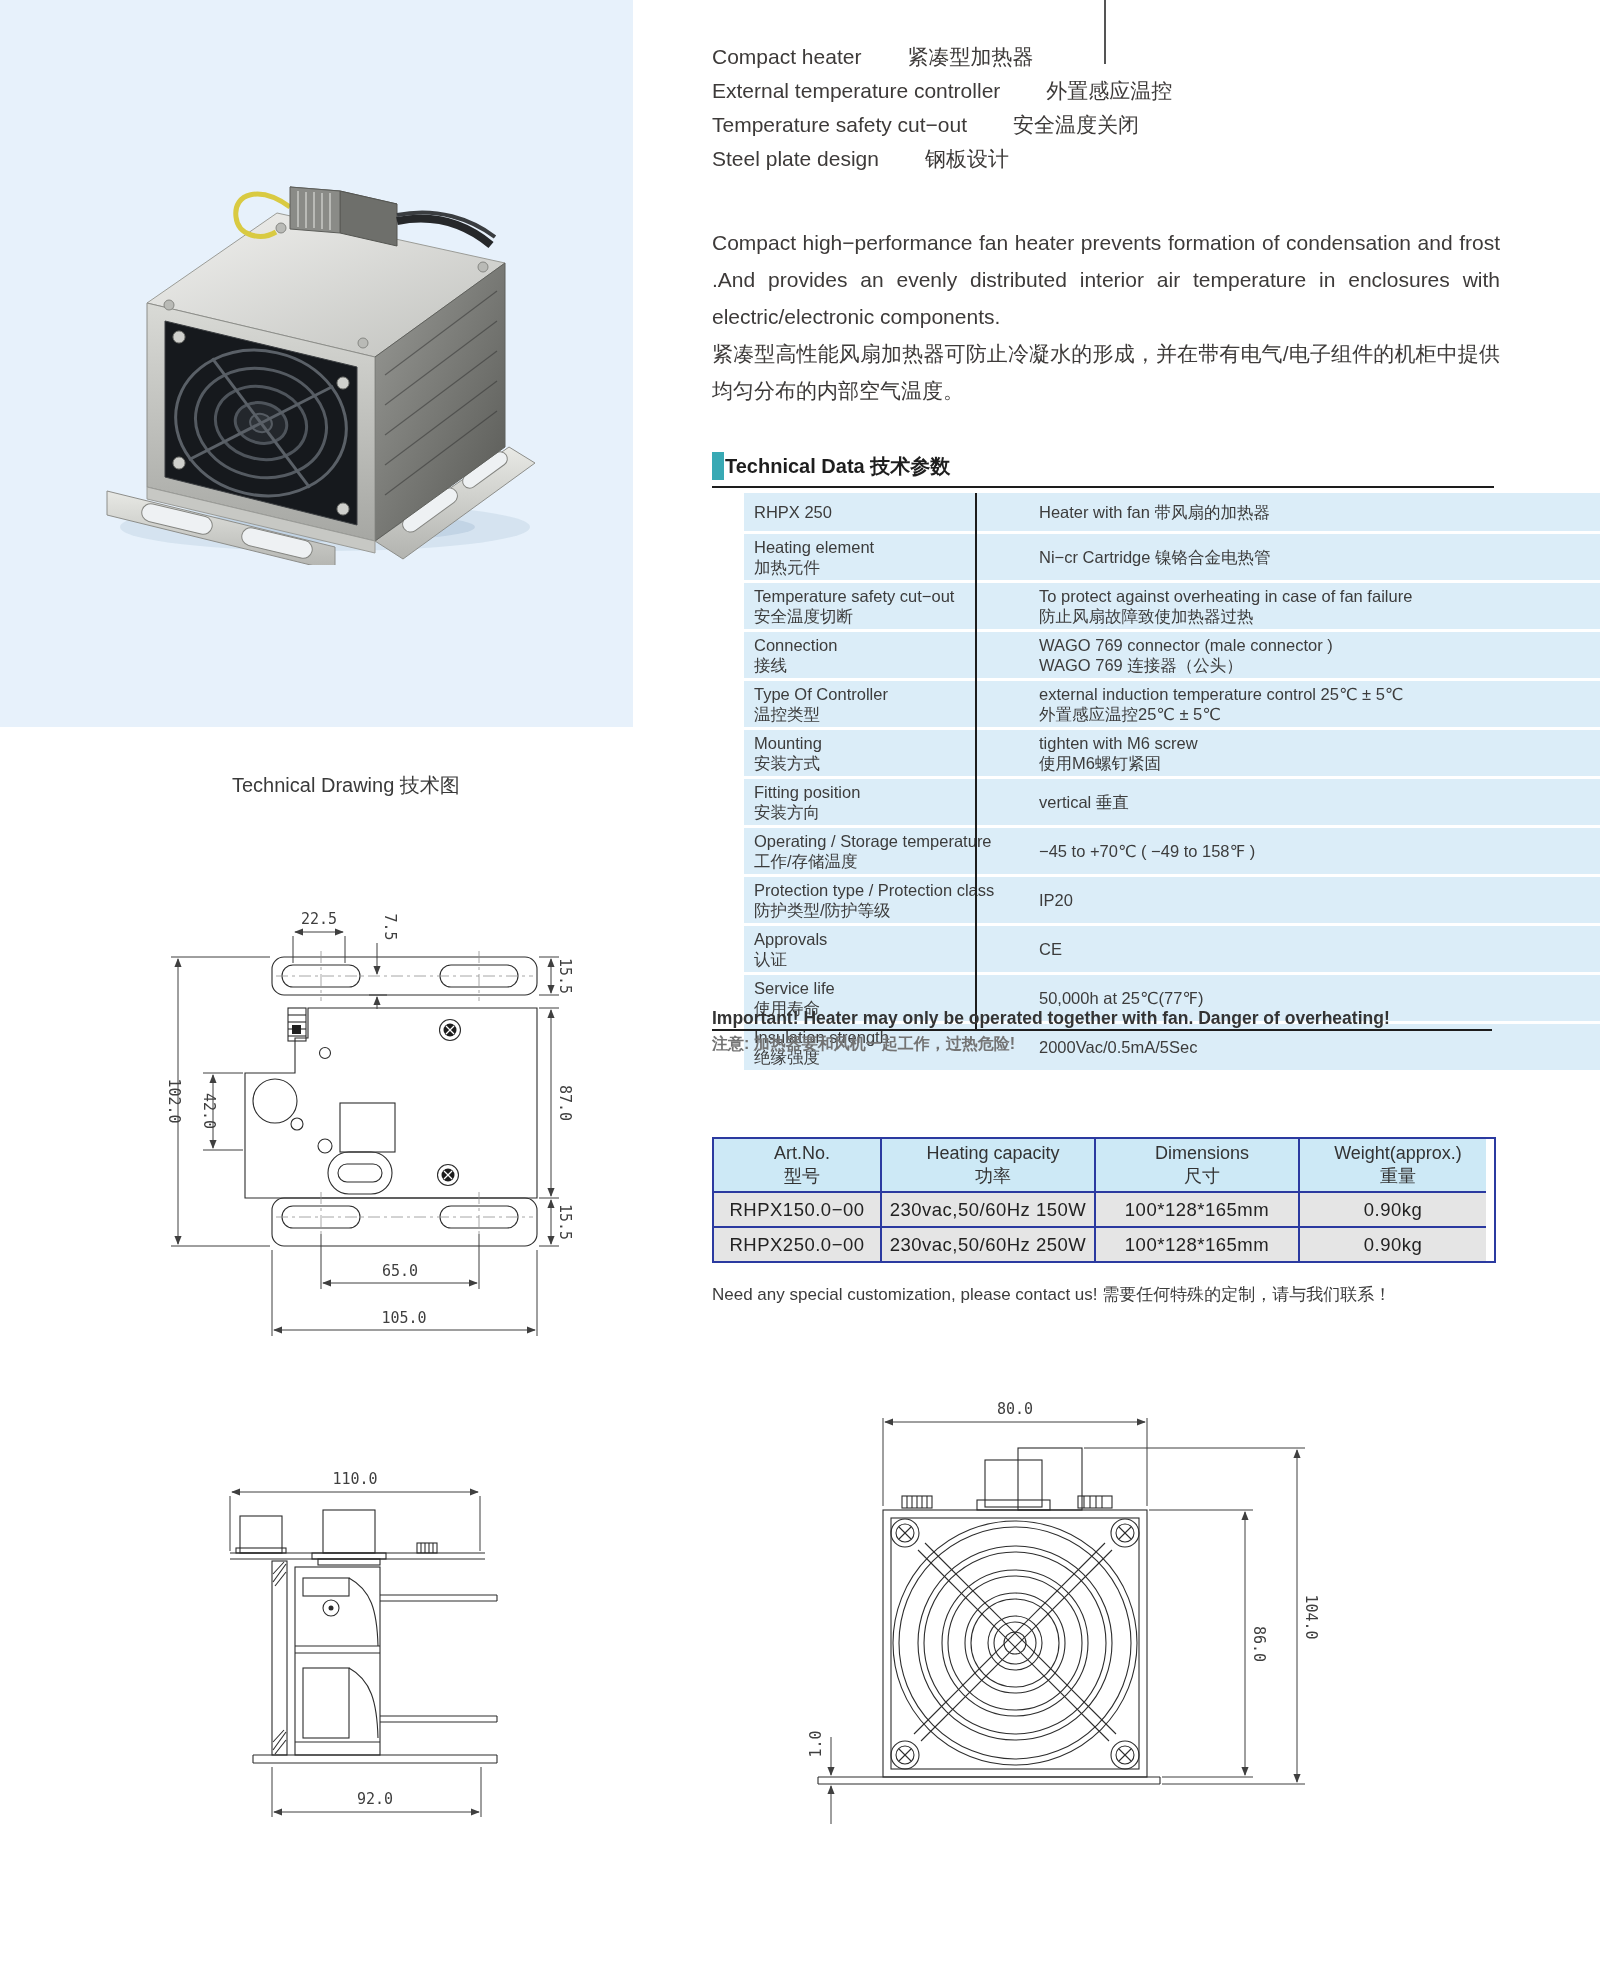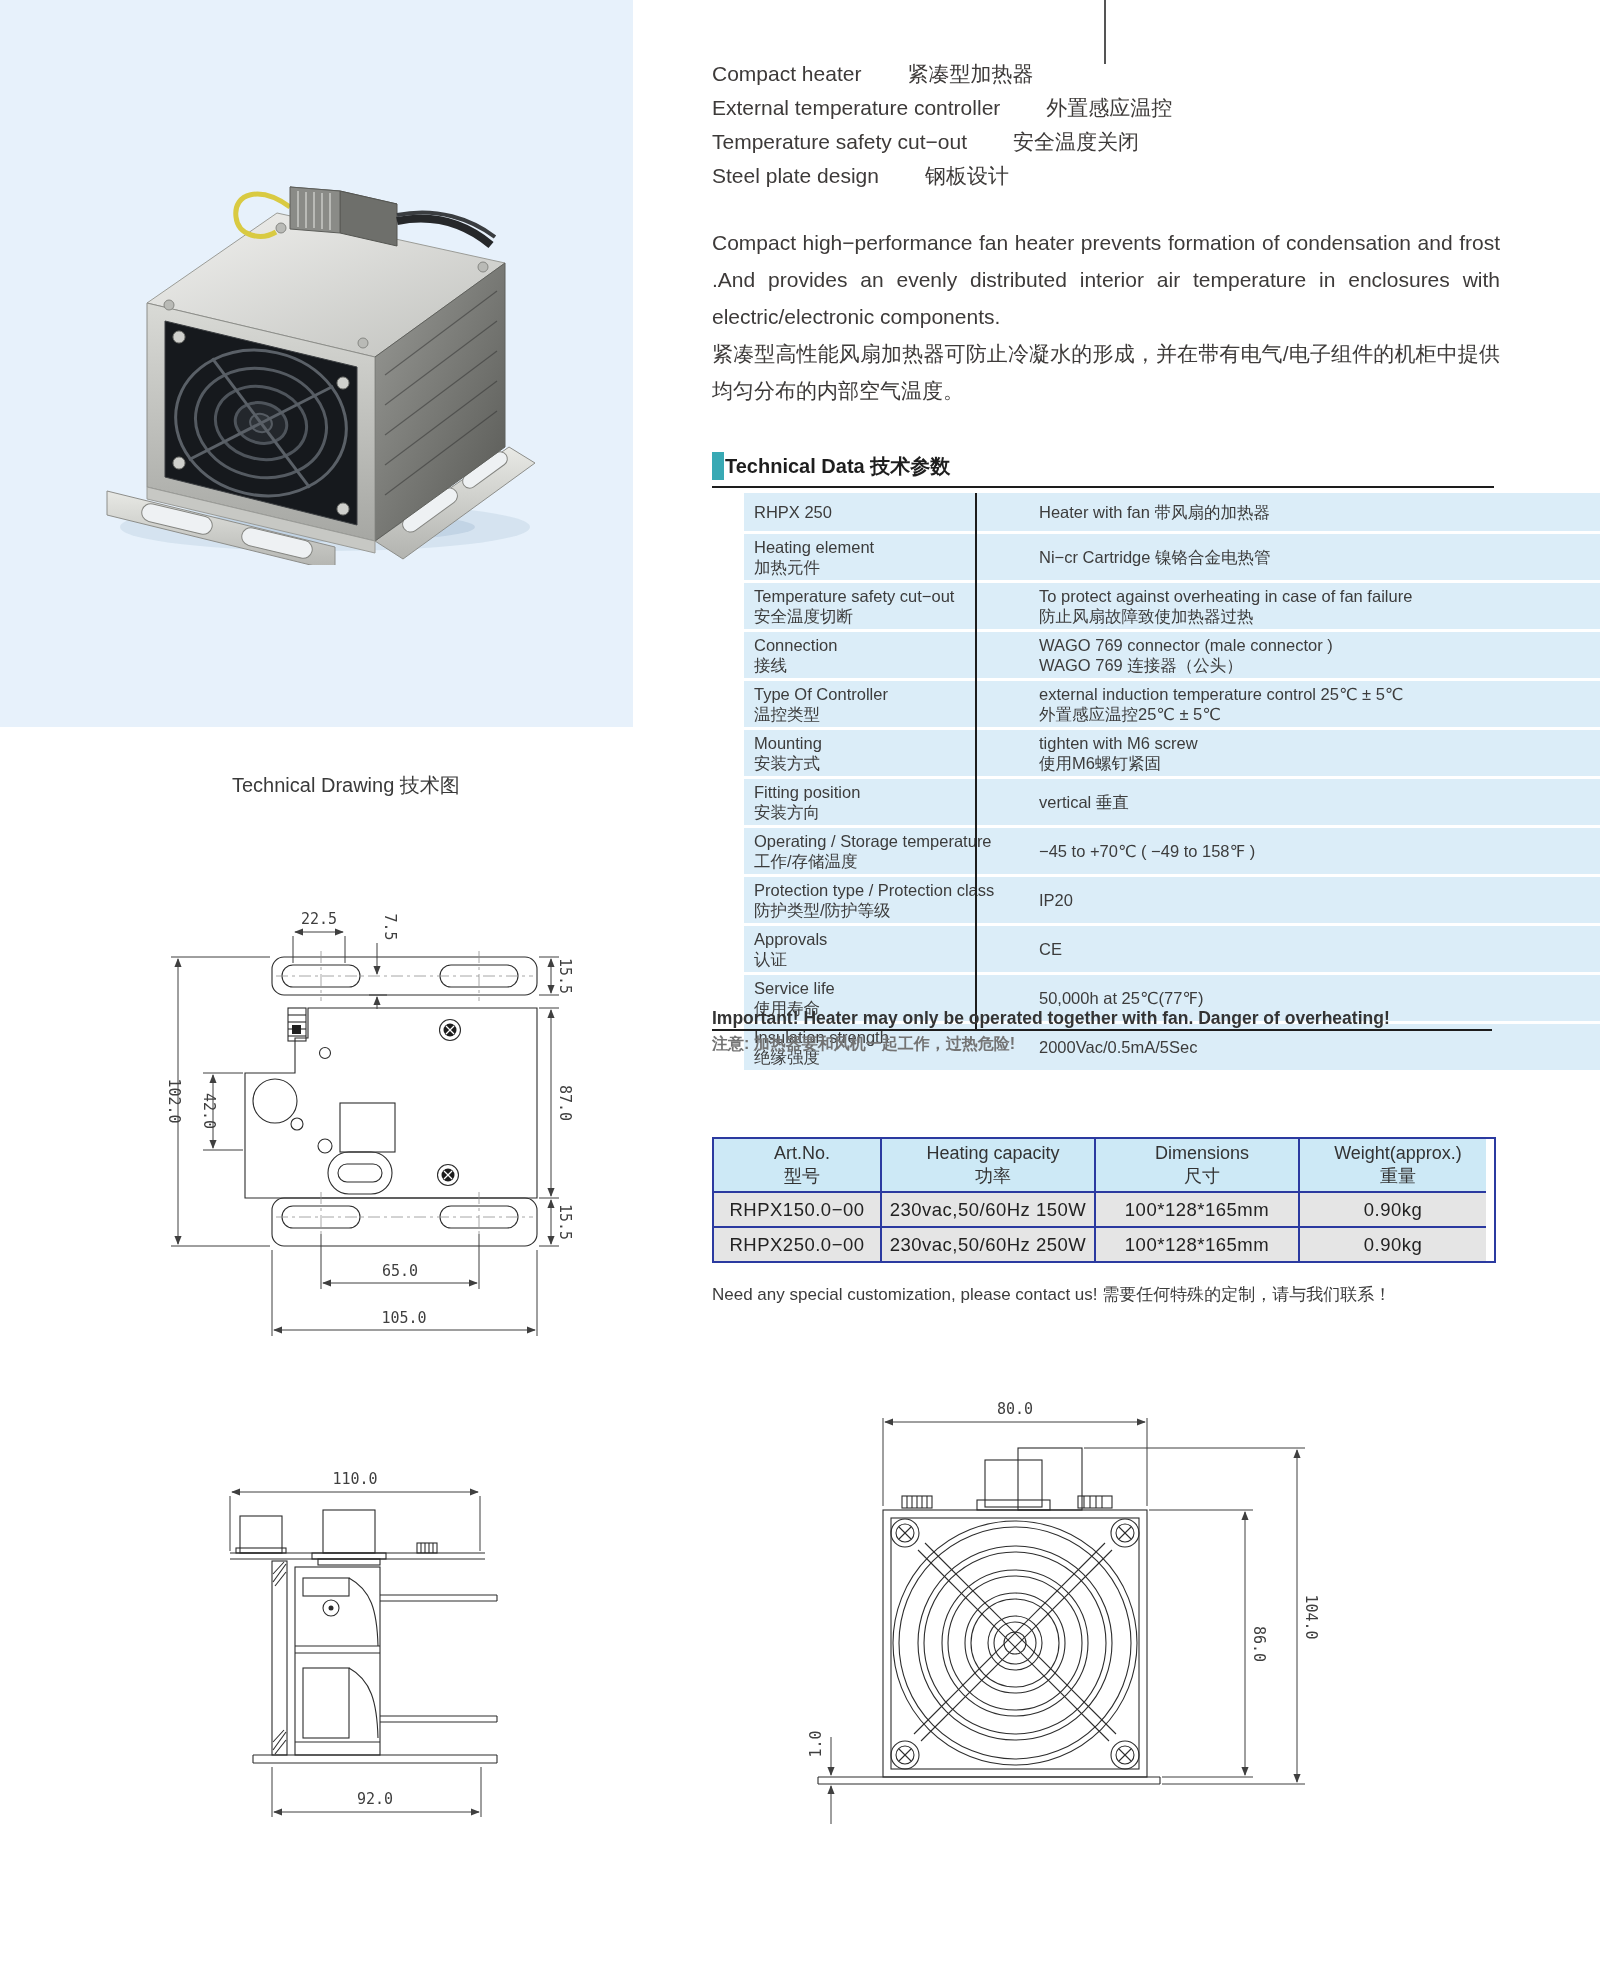--- a/index.html
+++ b/index.html
@@ -4,21 +4,21 @@
 <style>
   html,body{margin:0;padding:0;background:#ffffff;}
   .page{position:relative;width:1600px;height:1966px;background:#fff;
         font-family:"Liberation Sans","DejaVu Sans",sans-serif;color:#3a3a3a;overflow:hidden;}
   .abs{position:absolute;}
 
   
   .blue-panel{left:0;top:0;width:633px;height:727px;background:#e7f1fb;}
 
   
-  .features{left:712px;top:57px;}
+  .features{left:712px;top:40px;}
   .feature-line{font-size:21px;line-height:34px;white-space:nowrap;color:#3d3a39;}
   .feature-zh{margin-left:46px;}
 
   
   .desc{left:712px;top:224px;width:788px;font-size:21px;line-height:37px;text-align:justify;color:#3d3a39;}
 
   
   .tech-title{left:712px;top:452px;display:flex;align-items:center;gap:1px;
               font-size:20px;font-weight:bold;color:#1e1e1e;}
   .tech-bar{width:12px;height:28px;background:#38a9b4;}

